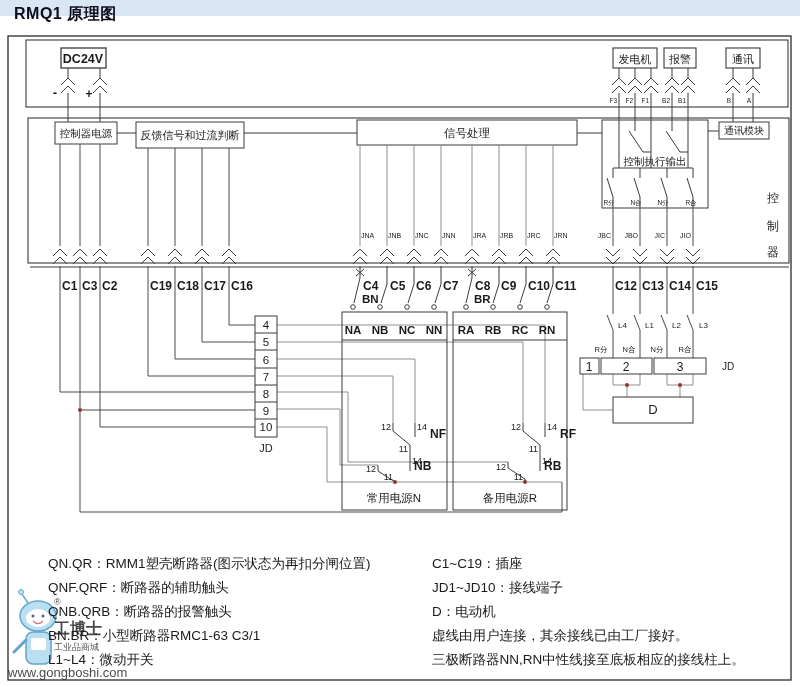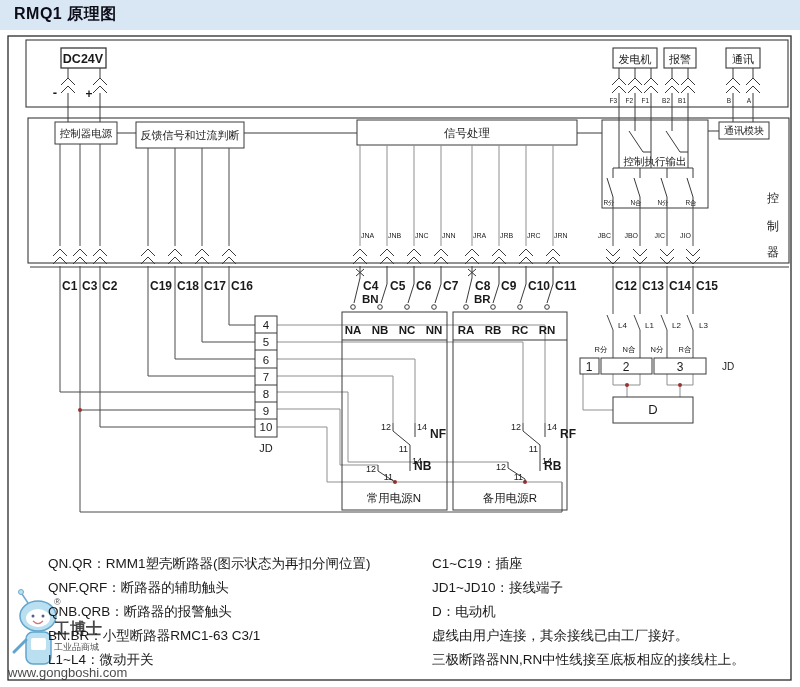--- a/index.html
+++ b/index.html
@@ -1,17 +1,17 @@
 <!DOCTYPE html>
 <html><head>
 <meta charset="utf-8">
 <style>
   html,body{margin:0;padding:0;background:#fff;}
   body{width:800px;height:687px;position:relative;font-family:"Liberation Sans",sans-serif;overflow:hidden;}
-  .titlebar{position:absolute;left:0;top:0;width:800px;height:30px;background:#d9e6f3;}
+  .titlebar{position:absolute;left:0;top:0;width:800px;height:16px;background:#d9e6f3;}
   .titlebar .t{position:absolute;left:14px;top:4px;font-size:16px;font-weight:bold;color:#0c0c18;letter-spacing:.5px;}
   svg{position:absolute;left:0;top:30px;}
   svg text{fill:#1a1a1a;}
 </style>
 </head>
 <body>
 
 <div class="titlebar">
   <div class="t">RMQ1 原理图</div>
 </div>

